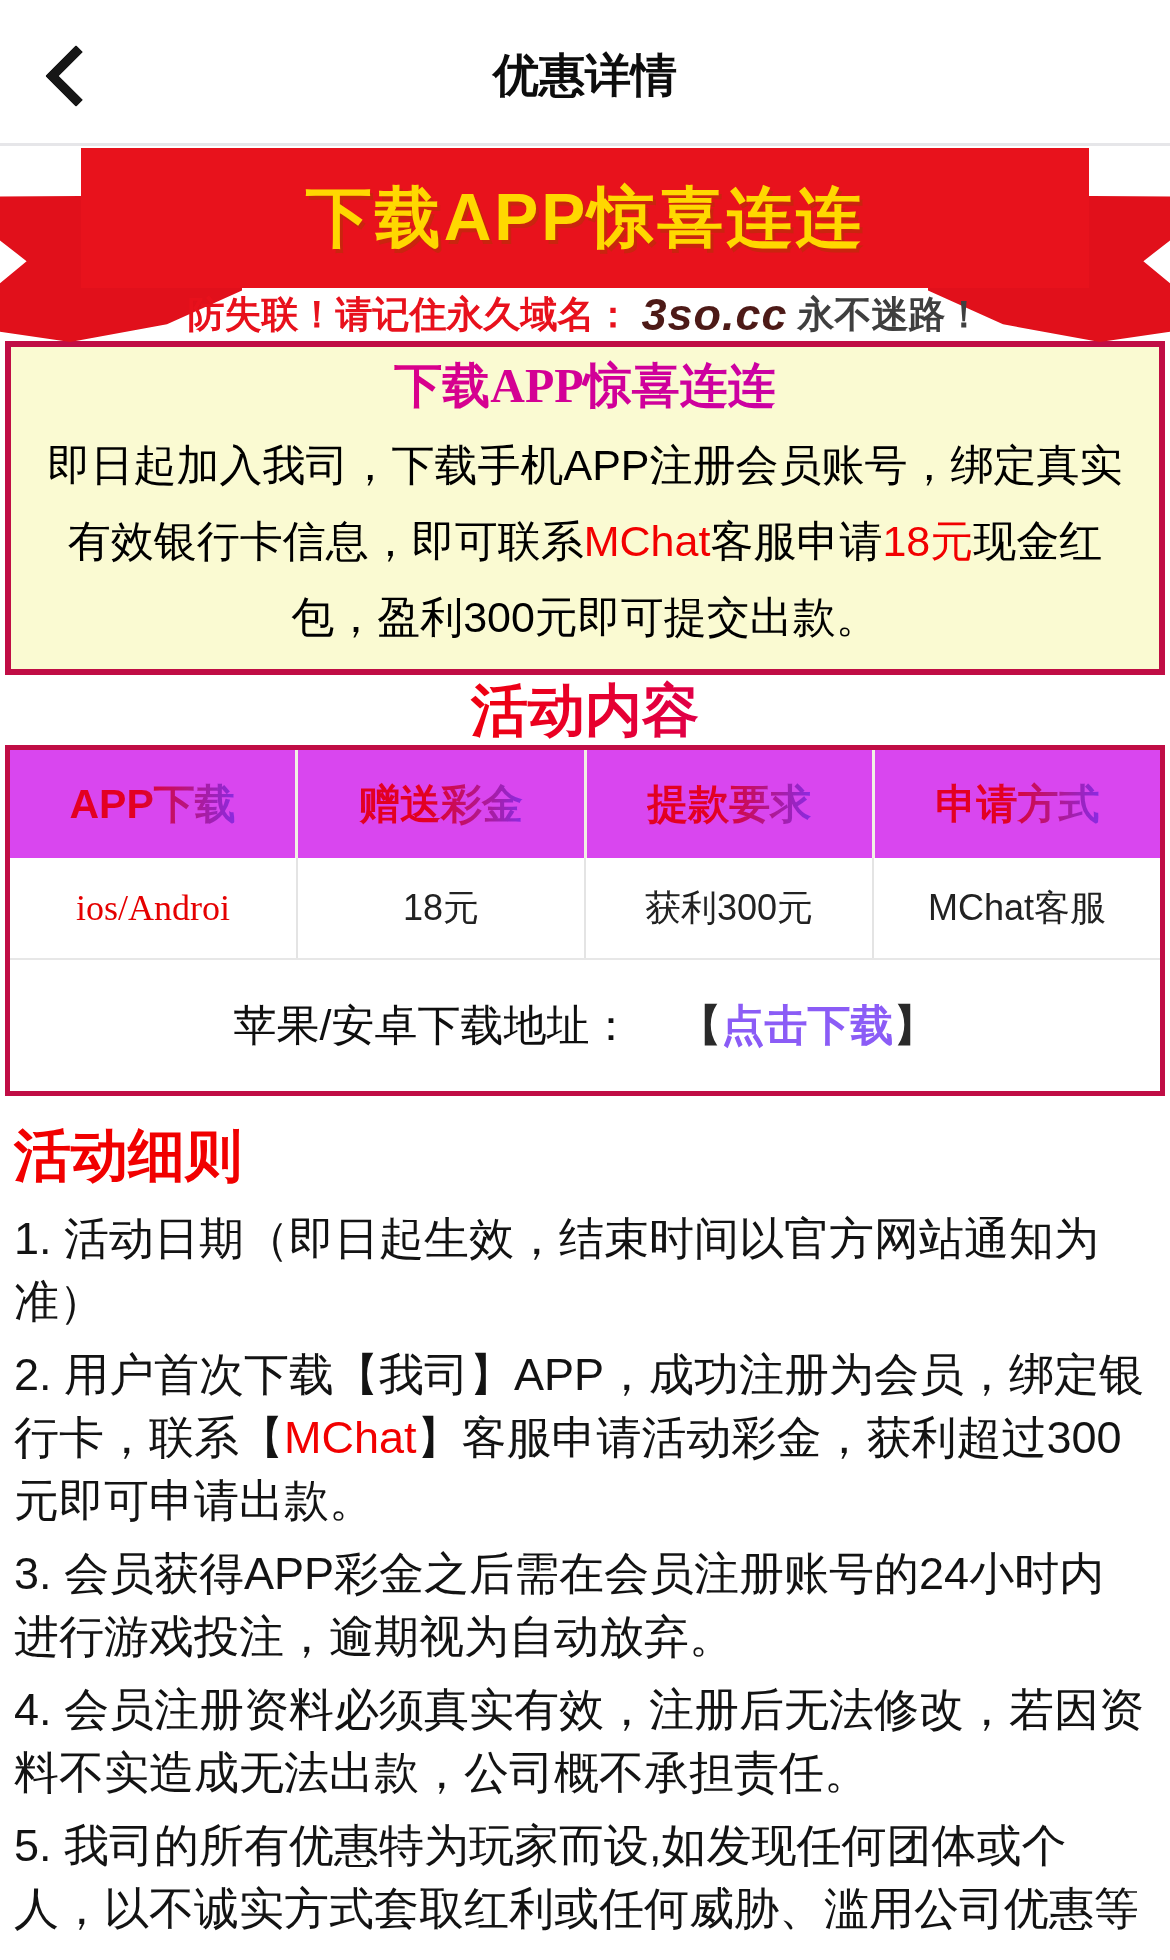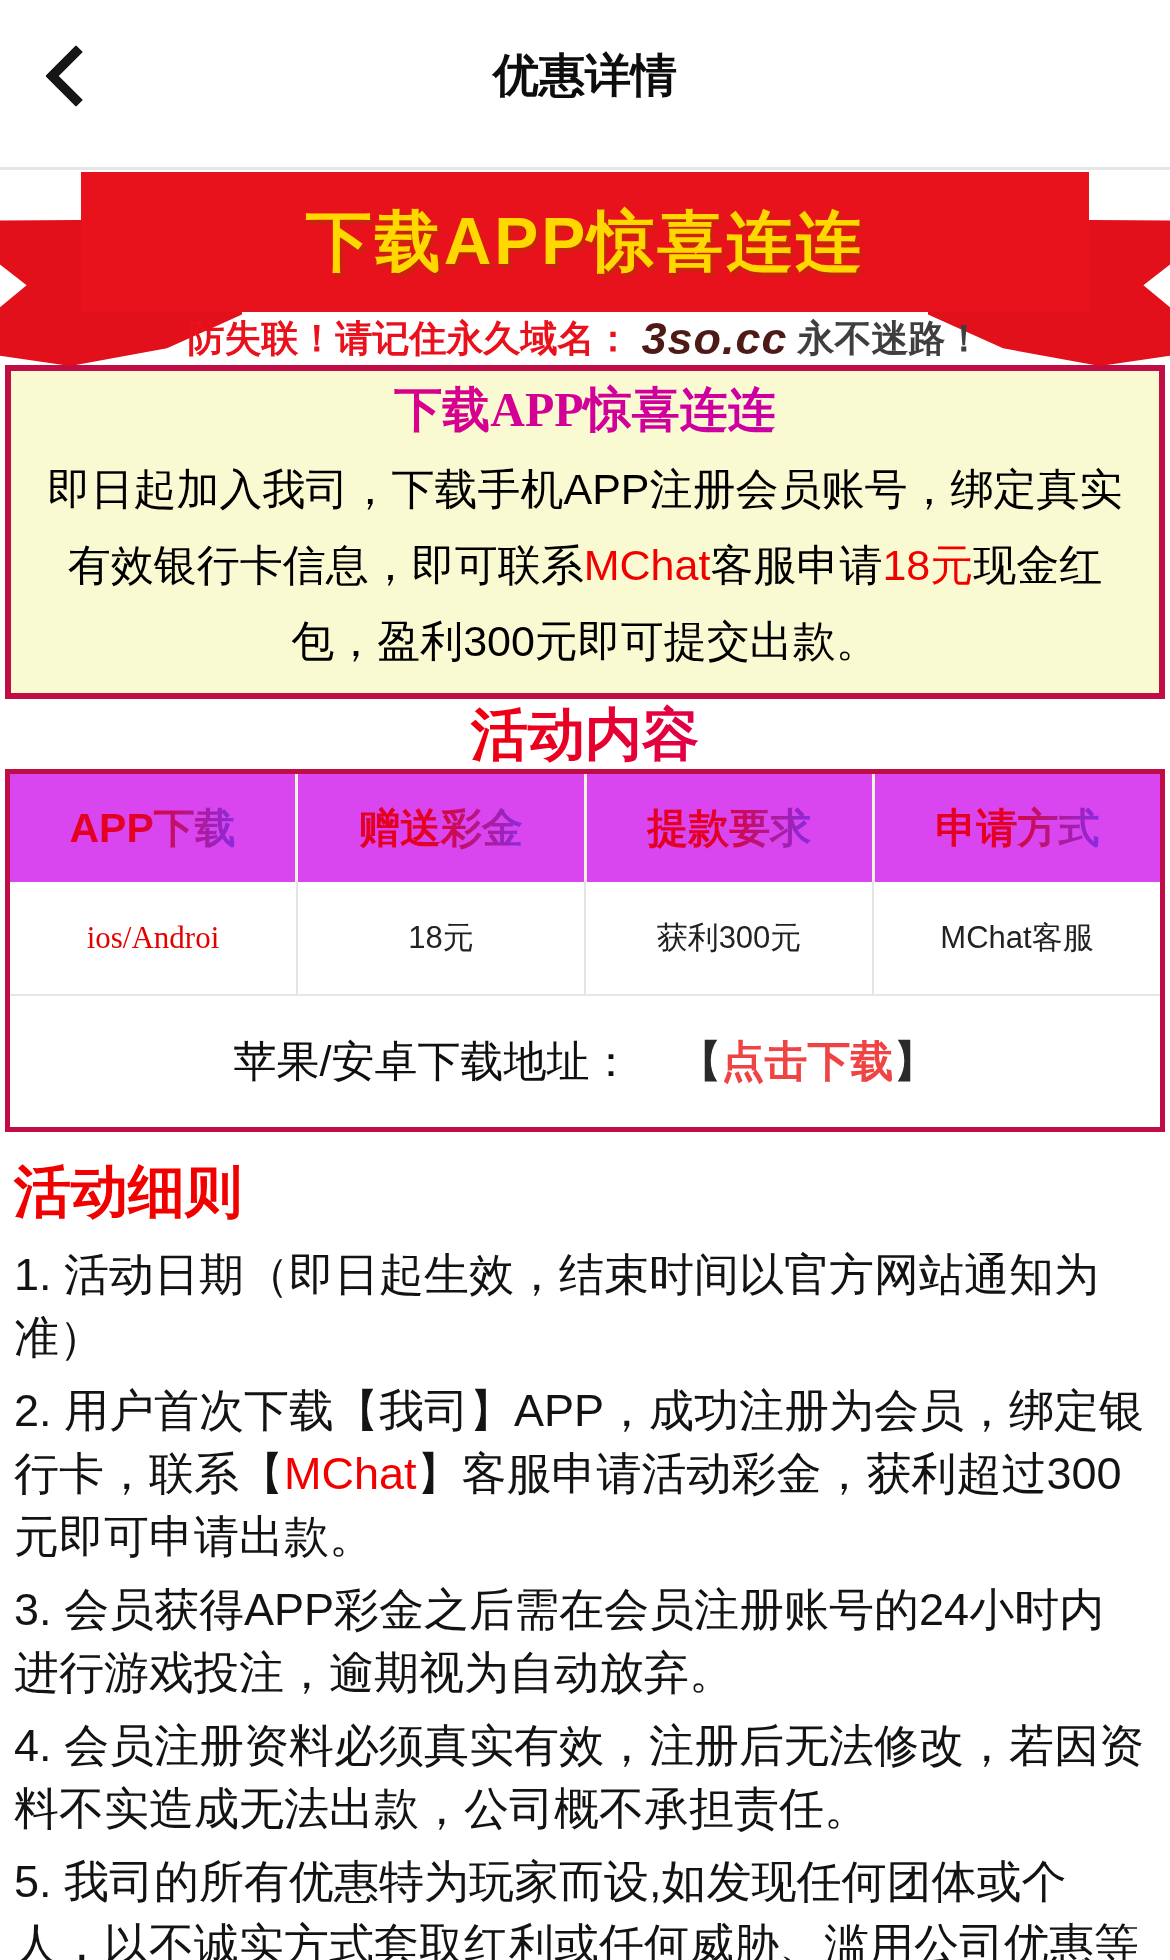--- a/index.html
+++ b/index.html
@@ -2,21 +2,21 @@
 <html><head>
 <meta charset="utf-8">
 <style>
   html,body{margin:0;padding:0;}
   body{
     width:1170px;height:1960px;overflow:hidden;background:#ffffff;
     font-family:"Liberation Sans","DejaVu Sans",sans-serif;
     -webkit-font-smoothing:antialiased;
   }
   
-  .header{position:relative;height:167px;background:#fff;padding-left:40px;}
+  .header{position:relative;height:143px;background:#fff;padding-left:40px;}
   .back-btn{position:absolute;left:40px;top:36px;width:70px;height:76px;cursor:pointer;}
   .back-chevron{width:34px;height:34px;border-left:10px solid #161616;border-top:10px solid #161616;
     transform:rotate(-45deg);margin:18px 0 0 14px;border-radius:2px;}
   .header-title{position:absolute;left:0;right:0;top:0;height:157px;line-height:150px;
     text-align:center;font-size:46px;font-weight:600;color:#0d0d0d;}
   .header-divider{height:3px;background:#e6e6e9;}
   
   .banner{position:relative;height:195px;background:#fff;}
   .ribbon-tail{position:absolute;top:49px;width:242px;height:147px;background:#e1101b;}
   .ribbon-tail.left{left:0;clip-path:polygon(0 1%,100% 0,100% 65%,69% 88%,29% 100%,0 93%,0 60%,11% 45%,0 31%);}
@@ -46,29 +46,29 @@
   
   .promo-table{margin:0 5px;border:5px solid #c00d45;background:#fff;}
   .t-head{display:flex;background:#d946ef;}
   .t-head .cell{flex:1;height:108px;display:flex;align-items:center;justify-content:center;
     border-right:3px solid #f1f1e3;}
   .t-head .cell:last-child{border-right:none;}
   .t-head .cell span{font-size:41px;font-weight:700;
     background:linear-gradient(90deg,#e30022 0%,#e30022 42%,#8a2be2 100%);
     -webkit-background-clip:text;background-clip:text;color:transparent;}
   .t-row{display:flex;background:#fff;border-bottom:2px solid #e7e7e7;}
-  .t-row .cell{flex:1;height:112px;display:flex;align-items:center;justify-content:center;
-    font-size:31px;color:#222;border-right:2px solid #e4e4e4;}
+  .t-row .cell{flex:1;height:100px;display:flex;align-items:center;justify-content:center;
+    font-size:36px;color:#222;border-right:2px solid #e4e4e4;}
   .t-row .cell:last-child{border-right:none;}
   .t-row .cell.app-cell{color:#e50000;font-family:"Liberation Serif","DejaVu Serif",serif;}
   .t-foot{height:131px;display:flex;align-items:center;justify-content:center;
     background:#fff;font-size:43px;color:#0f0f0f;}
   .t-foot .gap{display:inline-block;width:46px;}
   .bracket{color:#2a2a2a;font-weight:600;}
-  .dl-link{color:#ef4444;font-weight:600;cursor:pointer;}
+  .dl-link{color:#8b5cf6;font-weight:600;cursor:pointer;}
   
   .rules{padding:0 14px;}
   .rules-heading{color:#f10000;font-size:57px;font-weight:700;margin:22px 0 12px;}
   .rule{white-space:pre-line;font-size:45px;line-height:63px;color:#131313;margin:0 0 10px;}
 </style>
 </head>
 <body>
 
 <div class="header">
   <div class="back-btn">

